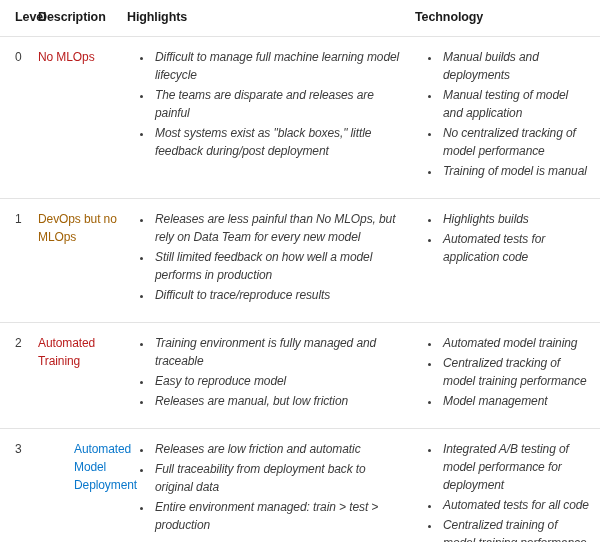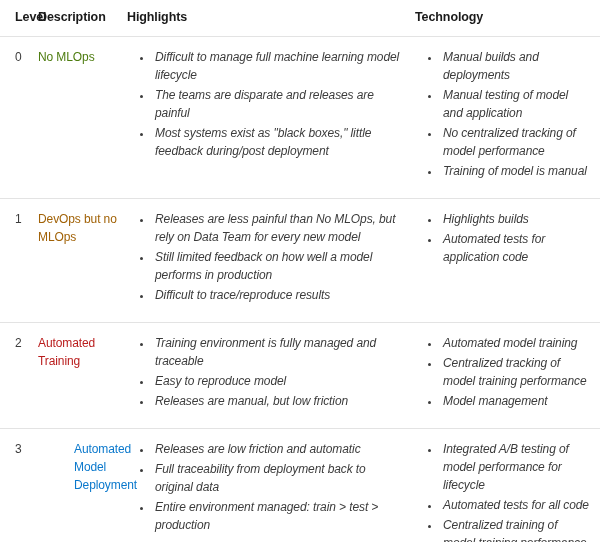--- a/index.html
+++ b/index.html
@@ -82,21 +82,21 @@
       <th>Description</th>
       <th>Highlights</th>
       <th>Technology</th>
     </tr>
   </thead>
   <tbody>
 
     <tr>
       <td class="level-cell">0</td>
       <td>
-        <a class="desc-link" style="color: #4d7c0f;">No MLOps</a>
+        <a class="desc-link" style="color: #b91c1c;">No MLOps</a>
       </td>
       <td>
         <ul class="cell-list">
           <li>Difficult to manage full machine learning model lifecycle</li>
           <li>The teams are disparate and releases are painful</li>
           <li>Most systems exist as "black boxes," little feedback during/post deployment</li>
         </ul>
       </td>
       <td>
         <ul class="cell-list">
@@ -156,21 +156,21 @@
       </td>
       <td>
         <ul class="cell-list">
           <li>Releases are low friction and automatic</li>
           <li>Full traceability from deployment back to original data</li>
           <li>Entire environment managed: train &gt; test &gt; production</li>
         </ul>
       </td>
       <td>
         <ul class="cell-list">
-          <li>Integrated A/B testing of model performance for lifecycle</li>
+          <li>Integrated A/B testing of model performance for deployment</li>
           <li>Automated tests for all code</li>
           <li>Centralized training of model training performance</li>
         </ul>
       </td>
     </tr>
 
   </tbody>
 </table>
 
 </body></html>

